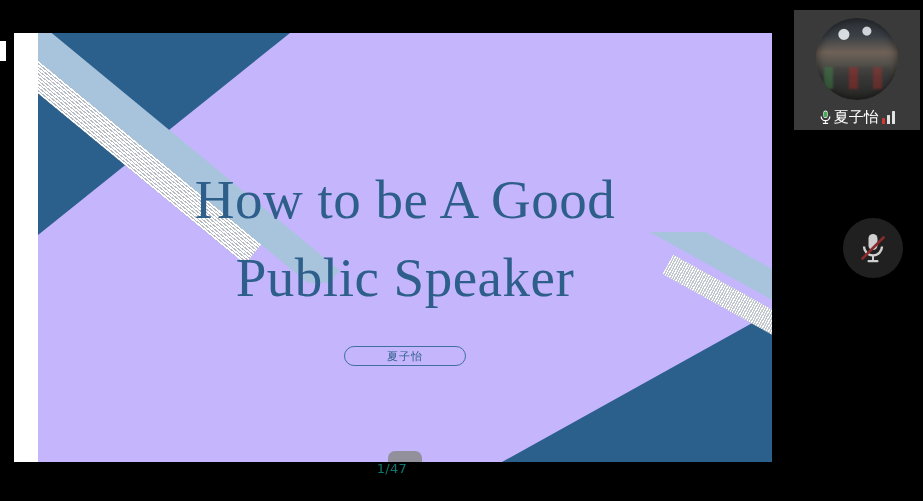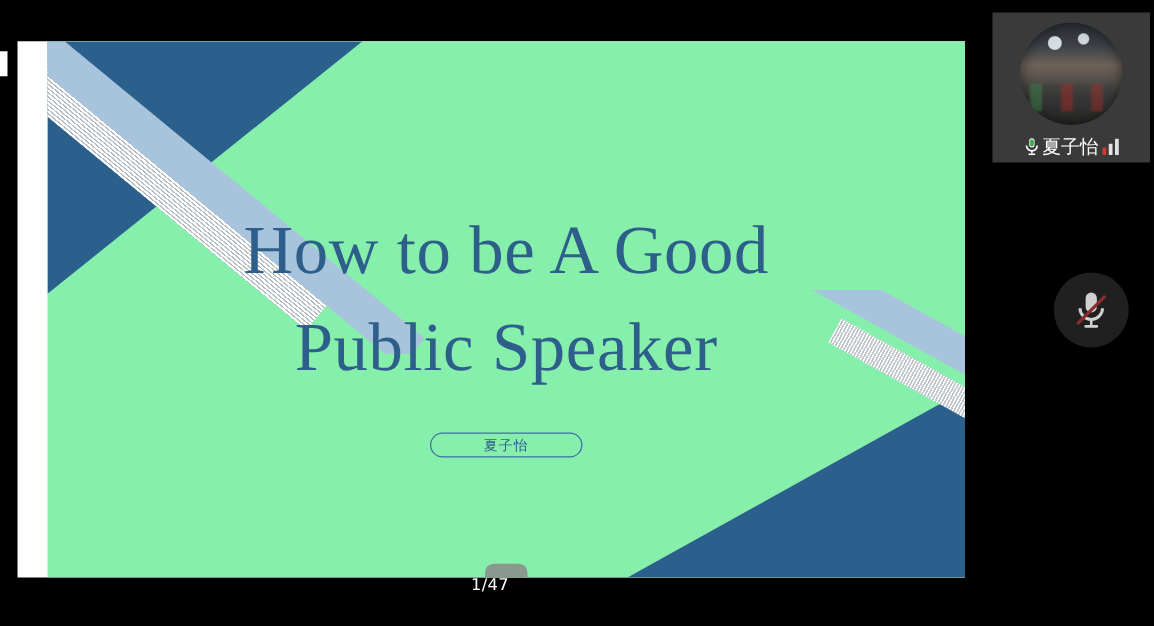--- a/index.html
+++ b/index.html
@@ -42,21 +42,21 @@
     top: 33px;
     width: 758px;
     height: 429px;
     background: #ffffff;
     overflow: hidden;
   }
 
   .slide-canvas {
     position: absolute;
     inset: 0;
-    background: #86efac;
+    background: #c4b5fd;
     overflow: hidden;
     margin-left: 24px;
   }
 
   
   .corner-tl {
     position: absolute;
     left: 0; top: 0;
     width: 310px;
     height: 250px;
@@ -187,21 +187,21 @@
     height: 11px;
     background: #8a8a8a;
     border-radius: 7px 7px 0 0;
     opacity: 0.85;
   }
   .page-indicator {
     position: absolute;
     left: 392px;
     top: 461px;
     transform: translateX(-50%);
-    color: #ffffff;
+    color: #0f766e;
     font-family: "DejaVu Sans", sans-serif;
     font-size: 13px;
     letter-spacing: 0.3px;
     line-height: 1.2;
     white-space: nowrap;
   }
 
   
   #right-rail {
     position: absolute;

